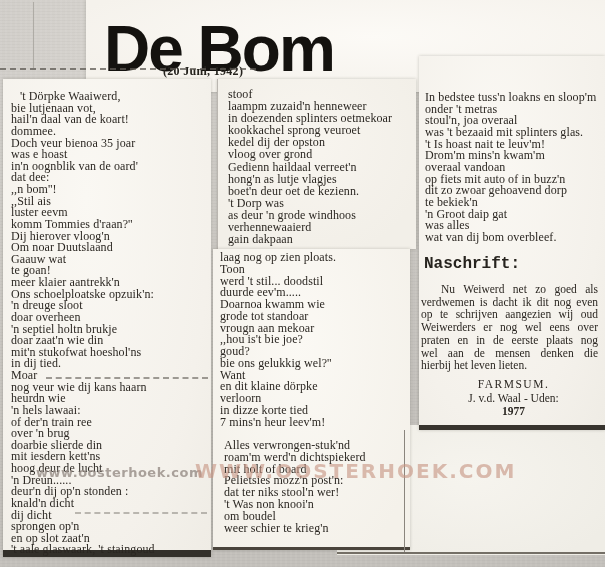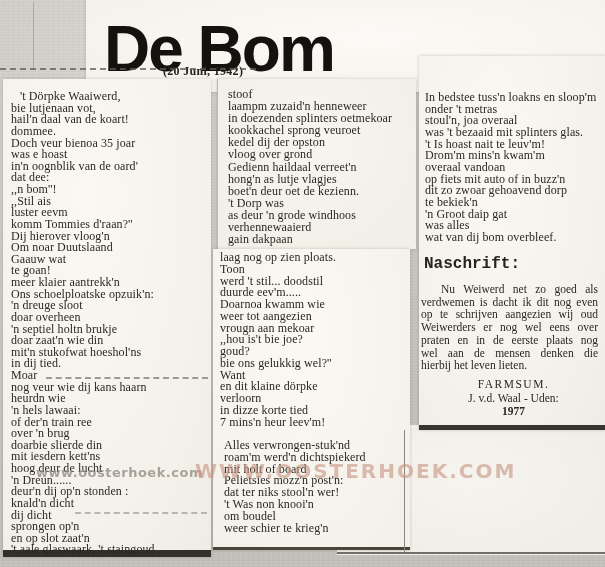--- a/index.html
+++ b/index.html
@@ -161,21 +161,21 @@
       <div class="poem-line">verhennewaaierd</div>
       <div class="poem-line">gain dakpaan</div>
     </div>
 
   <div class="poem col-mid-mid">
       <div class="poem-line">laag nog op zien ploats.</div>
       <div class="poem-line">Toon</div>
       <div class="poem-line">werd 't stil... doodstil</div>
       <div class="poem-line">duurde eev'm.....</div>
       <div class="poem-line">Doarnoa kwamm wie</div>
-      <div class="poem-line">weer tot aangezien</div>
+      <div class="poem-line">grode tot standoar</div>
       <div class="poem-line">vrougn aan mekoar</div>
       <div class="poem-line">,,hou is't bie joe?</div>
       <div class="poem-line">goud?</div>
       <div class="poem-line">bie ons gelukkig wel?''</div>
       <div class="poem-line">Want</div>
       <div class="poem-line">en dit klaine dörpke</div>
       <div class="poem-line">verloorn</div>
       <div class="poem-line">in dizze korte tied</div>
       <div class="poem-line">7 mins'n heur leev'm!</div>
     </div>

